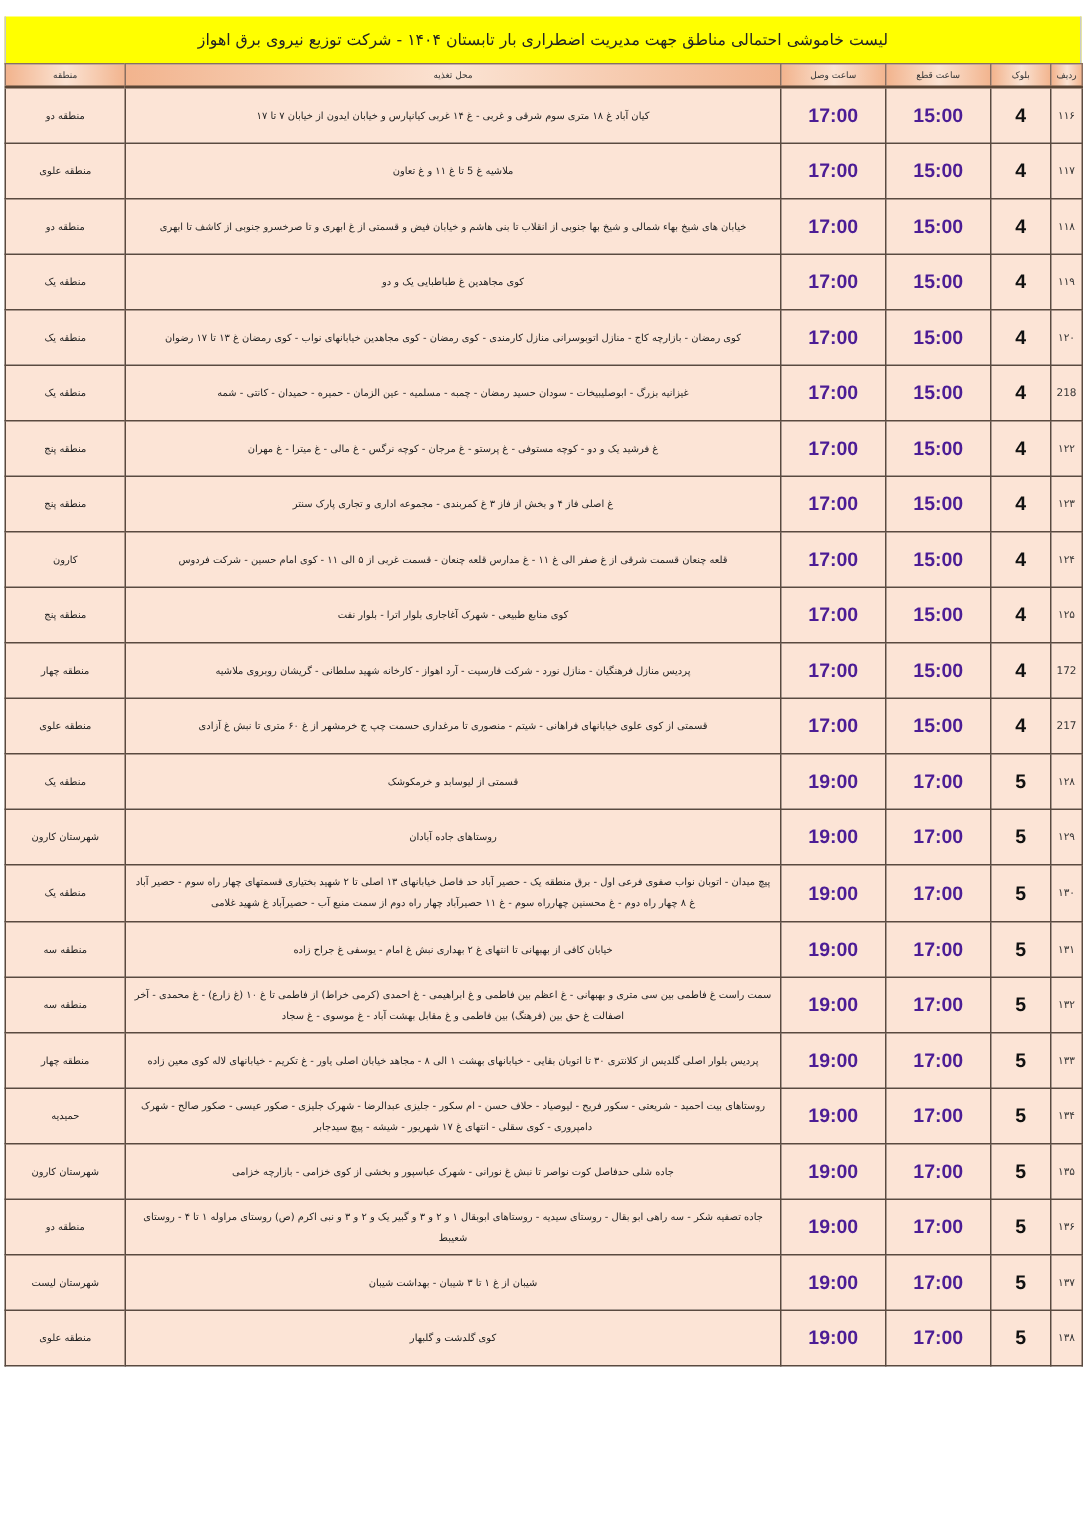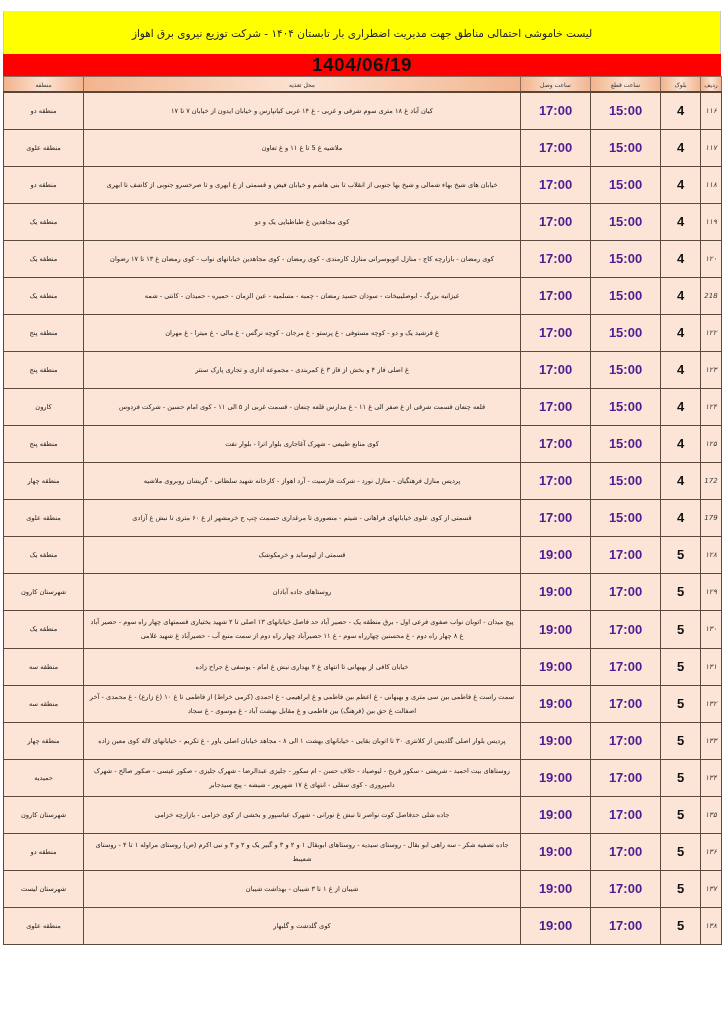--- a/index.html
+++ b/index.html
@@ -1,42 +1,39 @@
 <!DOCTYPE html>
 <html><head>
 <meta charset="utf-8">
 <style>
   html, body { margin:0; padding:0; background:#ffffff; }
   body { width:724px; height:1024px; position:relative; font-family:"DejaVu Sans", sans-serif; overflow:hidden; }
   .sheet { position:absolute; left:3px; top:11px; width:718px; }
-  .title-bar { height:43px; background:#ffff00; display:flex; align-items:center; justify-content:center; border-left:1px solid #c9c9c9; border-right:1px solid #c9c9c9; }
+  .title-bar { height:31px; background:#ffff00; display:flex; align-items:center; justify-content:center; border-left:1px solid #c9c9c9; border-right:1px solid #c9c9c9; }
   .title-bar span { font-size:10.5px; color:#222; direction:rtl; }
   .date-bar { height:22px; background:#ff0000; display:flex; align-items:center; justify-content:center; }
   .date-bar span { font-family:"Liberation Sans", sans-serif; font-weight:bold; font-size:19px; color:#111; letter-spacing:0.5px; }
   table { border-collapse:collapse; width:718px; table-layout:fixed; direction:rtl; }
   th { height:14px; padding:0; font-weight:normal; font-size:6px; color:#333;
        background:linear-gradient(to right, #f2b48e 0%, #fbe3d3 50%, #f2b48e 100%);
        border:1px solid #8a6f60; border-bottom:2px solid #5a4636; }
   td { background:#fce4d6; border:1px solid #5a4a40; padding:0; text-align:center; vertical-align:middle; }
-  td.row-no { font-size:7px; color:#333;font-style:italic; }
+  td.row-no { font-size:7px; color:#333; }
   td.block { font-family:"Liberation Sans", sans-serif; font-weight:bold; font-size:13px; color:#111; }
   td.time { font-family:"Liberation Sans", sans-serif; font-weight:bold; font-size:13px; color:#4c1d95; }
   td.loc { font-size:6.6px; color:#222; line-height:14px; padding:0 4px; direction:rtl; }
   td.region { font-size:6.6px; color:#222; direction:rtl;margin-top:32px; }
   tr.r { height:37px; }
 </style>
 </head>
 <body>
 
 <div class="sheet">
   <div class="title-bar">
     <span>لیست خاموشی احتمالی مناطق جهت مدیریت اضطراری بار تابستان ۱۴۰۴ - شرکت توزیع نیروی برق اهواز</span>
-  </div>
-  <div class="date-bar">
-    <span>1404/06/19</span>
   </div>
   <table>
     <colgroup>
       <col style="width:21px">
       <col style="width:40px">
       <col style="width:70px">
       <col style="width:70px">
       <col style="width:437px">
       <col style="width:80px">
     </colgroup>
@@ -133,21 +130,21 @@
         </tr>
         <tr class="r" style="height: 37px;">
           <td class="row-no">172</td>
           <td class="block">4</td>
           <td class="time">15:00</td>
           <td class="time">17:00</td>
           <td class="loc">پردیس منازل فرهنگیان - منازل نورد - شرکت فارسیت - آرد اهواز - کارخانه شهید سلطانی - گریشان روبروی ملاشیه</td>
           <td class="region">منطقه چهار</td>
         </tr>
         <tr class="r" style="height: 37px;">
-          <td class="row-no">179</td>
+          <td class="row-no">217</td>
           <td class="block">4</td>
           <td class="time">15:00</td>
           <td class="time">17:00</td>
           <td class="loc">قسمتی از کوی علوی خیابانهای فراهانی - شیتم - منصوری تا مرغداری حسمت چپ ج خرمشهر از غ ۶۰ متری تا نبش غ آزادی</td>
           <td class="region">منطقه علوی</td>
         </tr>
         <tr class="r" style="height: 37px;">
           <td class="row-no">۱۲۸</td>
           <td class="block">5</td>
           <td class="time">17:00</td>

